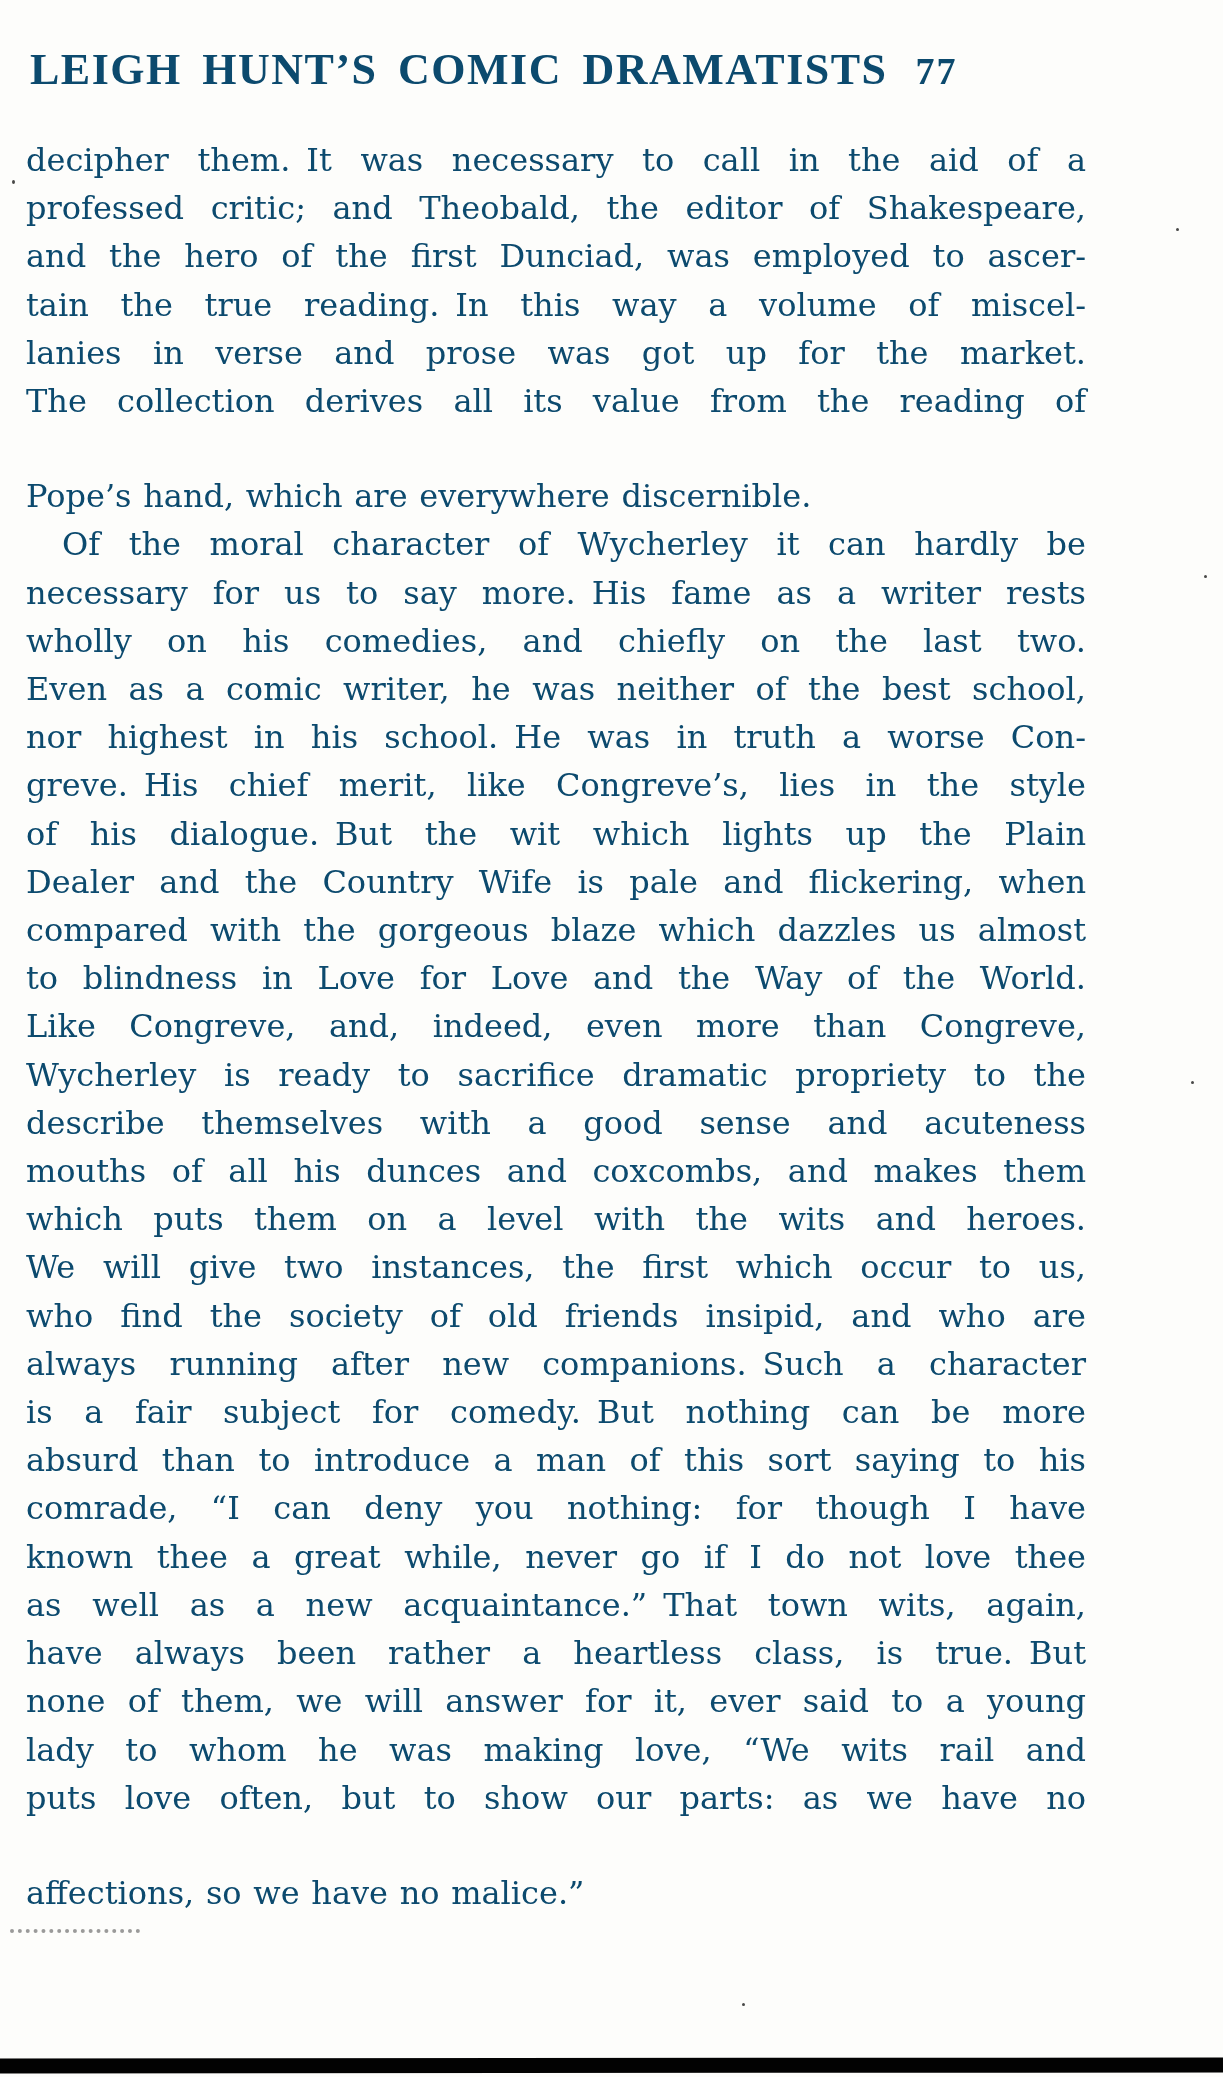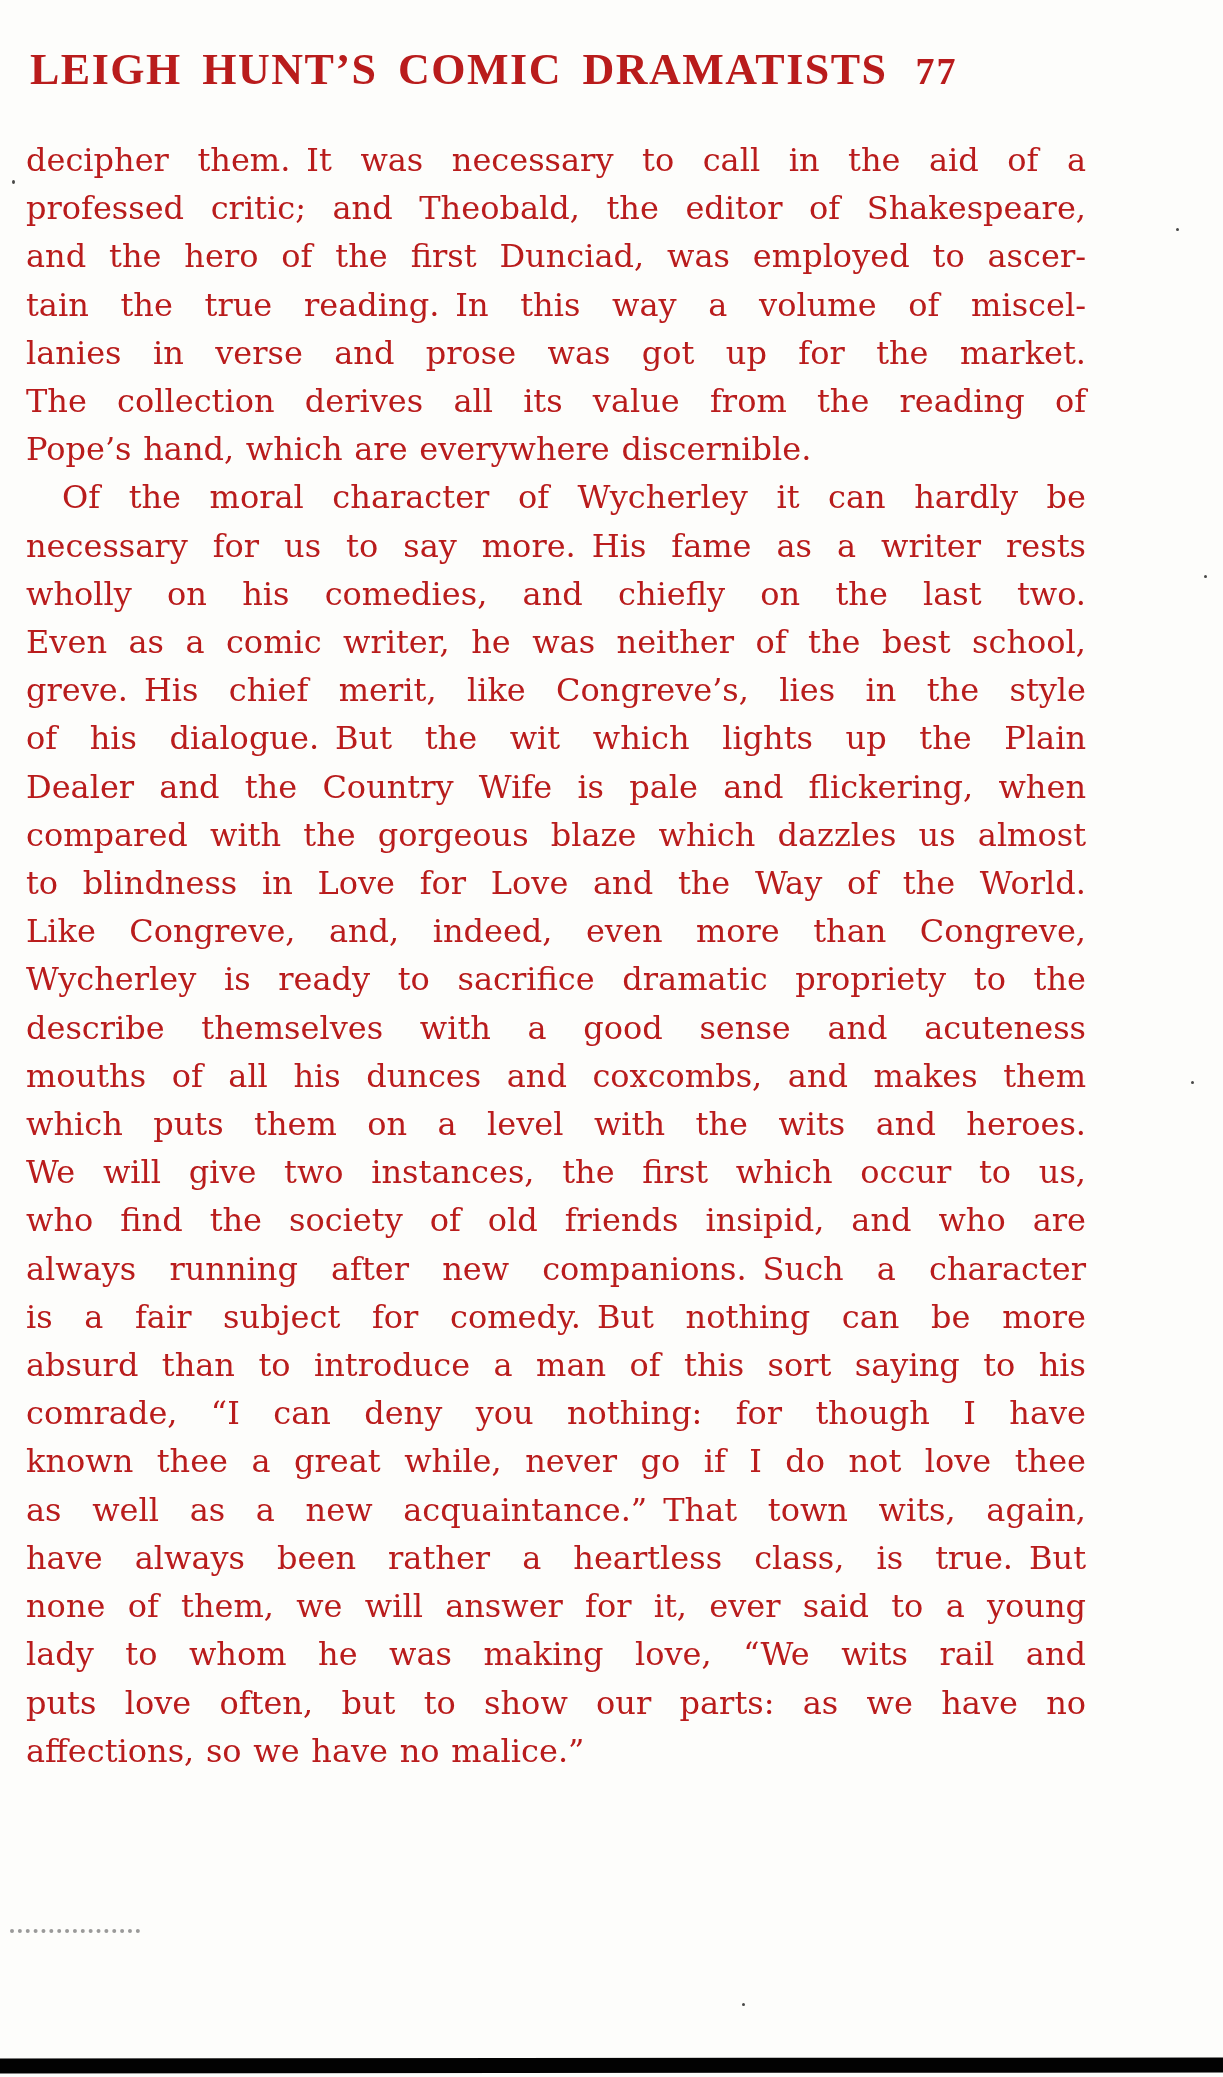--- a/index.html
+++ b/index.html
@@ -2,21 +2,21 @@
 <html><head>
 <meta charset="utf-8">
 <style>
   html, body { margin: 0; padding: 0; background: #ffffff; }
   .page {
     position: relative;
     width: 1223px;
     height: 2077px;
     background: #fdfdfb;
     overflow: hidden;
-    color: #b91c1c;
+    color: #0c4a6e;
     font-family: "DejaVu Serif", serif;
   }
   .header {
     position: absolute;
     left: 30px;
     top: 44px;
     white-space: nowrap;
     font-family: "Liberation Serif", serif;
     font-weight: 700;
   }
@@ -37,21 +37,21 @@
     width: 1060px;
     font-size: 32px;
     line-height: 48.2px;
     word-spacing: 1.5px;
   }
   .line {
     text-align: justify;
     text-align-last: justify;
   }
   .line.indent { text-indent: 36px; }
-  .line.para-end { text-align: center; text-align-last: left; }
+  .line.para-end { text-align: center; text-align-last: left; margin-top: 47px; }
   .dotted-artifact {
     position: absolute;
     left: 10px;
     top: 1929px;
     width: 130px;
     height: 0;
     border-top: 4px dotted #4a4a4a;
     opacity: 0.55;
   }
   .scan-edge-bar {
@@ -90,20 +90,21 @@
       <div class="line">professed critic; and Theobald, the editor of Shakespeare,</div>
       <div class="line">and the hero of the first Dunciad, was employed to ascer-</div>
       <div class="line">tain the true reading. In this way a volume of miscel-</div>
       <div class="line">lanies in verse and prose was got up for the market.</div>
       <div class="line">The collection derives all its value from the reading of</div>
       <div class="line para-end">Pope’s hand, which are everywhere discernible.</div>
       <div class="line indent">Of the moral character of Wycherley it can hardly be</div>
       <div class="line">necessary for us to say more. His fame as a writer rests</div>
       <div class="line">wholly on his comedies, and chiefly on the last two.</div>
       <div class="line">Even as a comic writer, he was neither of the best school,</div>
+      <div class="line">nor highest in his school. He was in truth a worse Con-</div>
       <div class="line">greve. His chief merit, like Congreve’s, lies in the style</div>
       <div class="line">of his dialogue. But the wit which lights up the Plain</div>
       <div class="line">Dealer and the Country Wife is pale and flickering, when</div>
       <div class="line">compared with the gorgeous blaze which dazzles us almost</div>
       <div class="line">to blindness in Love for Love and the Way of the World.</div>
       <div class="line">Like Congreve, and, indeed, even more than Congreve,</div>
       <div class="line">Wycherley is ready to sacrifice dramatic propriety to the</div>
       <div class="line">describe themselves with a good sense and acuteness</div>
       <div class="line">mouths of all his dunces and coxcombs, and makes them</div>
       <div class="line">which puts them on a level with the wits and heroes.</div>

